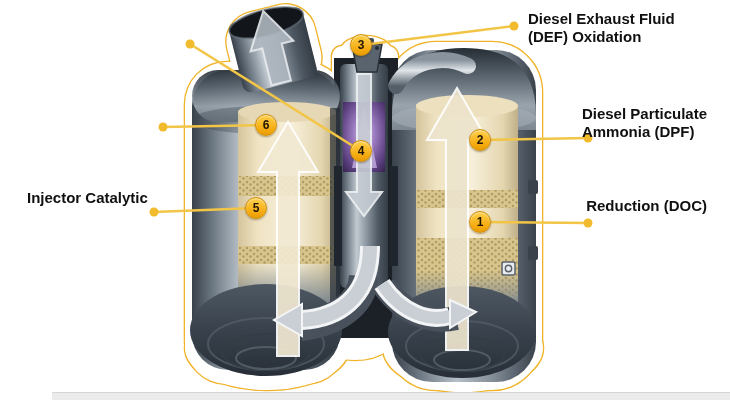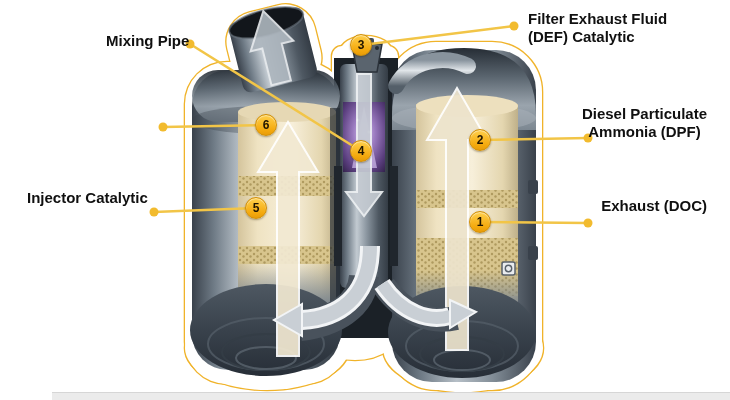--- a/index.html
+++ b/index.html
@@ -5,21 +5,21 @@
   html,body{margin:0;padding:0;background:#fff;}
   .stage{
     position:relative;width:730px;height:400px;overflow:hidden;background:#ffffff;
     font-family:"Liberation Sans",sans-serif;
   }
   .stage svg{position:absolute;left:0;top:0;}
   .label{
     position:absolute;font-weight:bold;font-size:15px;line-height:18px;color:#101010;
     white-space:nowrap;letter-spacing:0;
   }
-  .label.right{text-align:center;}
+  .label.right{text-align:left;}
   .marker{
     position:absolute;width:22px;height:22px;border-radius:50%;
     background:linear-gradient(180deg,#FFD04C 0%,#F4A90D 75%,#E89C08 100%);
     border:1px solid #D18F06;box-sizing:border-box;
     box-shadow:0 1px 2px rgba(60,40,0,.4), inset 0 1px 1px rgba(255,255,255,.55);
     color:#201500;font-weight:bold;font-size:12px;text-align:center;line-height:20px;
   }
   .floor{
     position:absolute;left:52px;top:392px;width:678px;height:8px;
     background:#EBEBEB;border-top:1px solid #D6D6D6;box-sizing:border-box;
@@ -213,34 +213,31 @@
     </g>
   </svg>
 
   <div class="marker" style="left:469px;top:211px;">1</div>
   <div class="marker" style="left:469px;top:129px;">2</div>
   <div class="marker" style="left:350px;top:34px;">3</div>
   <div class="marker" style="left:350px;top:140px;">4</div>
   <div class="marker" style="left:245px;top:197px;">5</div>
   <div class="marker" style="left:255px;top:114px;">6</div>
 
-  <div class="label" style="left:106px;top:32px;">
-    <div>Mixing Pipe</div>
-  </div>
   <div class="label" style="left:528px;top:10px;">
-    <div>Filter Exhaust Fluid</div>
-    <div>(DEF) Catalytic</div>
+    <div>Diesel Exhaust Fluid</div>
+    <div>(DEF) Oxidation</div>
   </div>
   <div class="label" style="left:18px;top:96px;">
   </div>
   <div class="label" style="left:27px;top:189px;">
     <div>Injector Catalytic</div>
   </div>
   <div class="label right" style="right:23px;top:105px;">
     <div>Diesel Particulate</div>
     <div>Ammonia (DPF)</div>
   </div>
   <div class="label right" style="right:23px;top:197px;">
-    <div>Exhaust (DOC)</div>
+    <div>Reduction (DOC)</div>
   </div>
 
   <div class="floor"></div>
 </div>
 
 </body></html>

